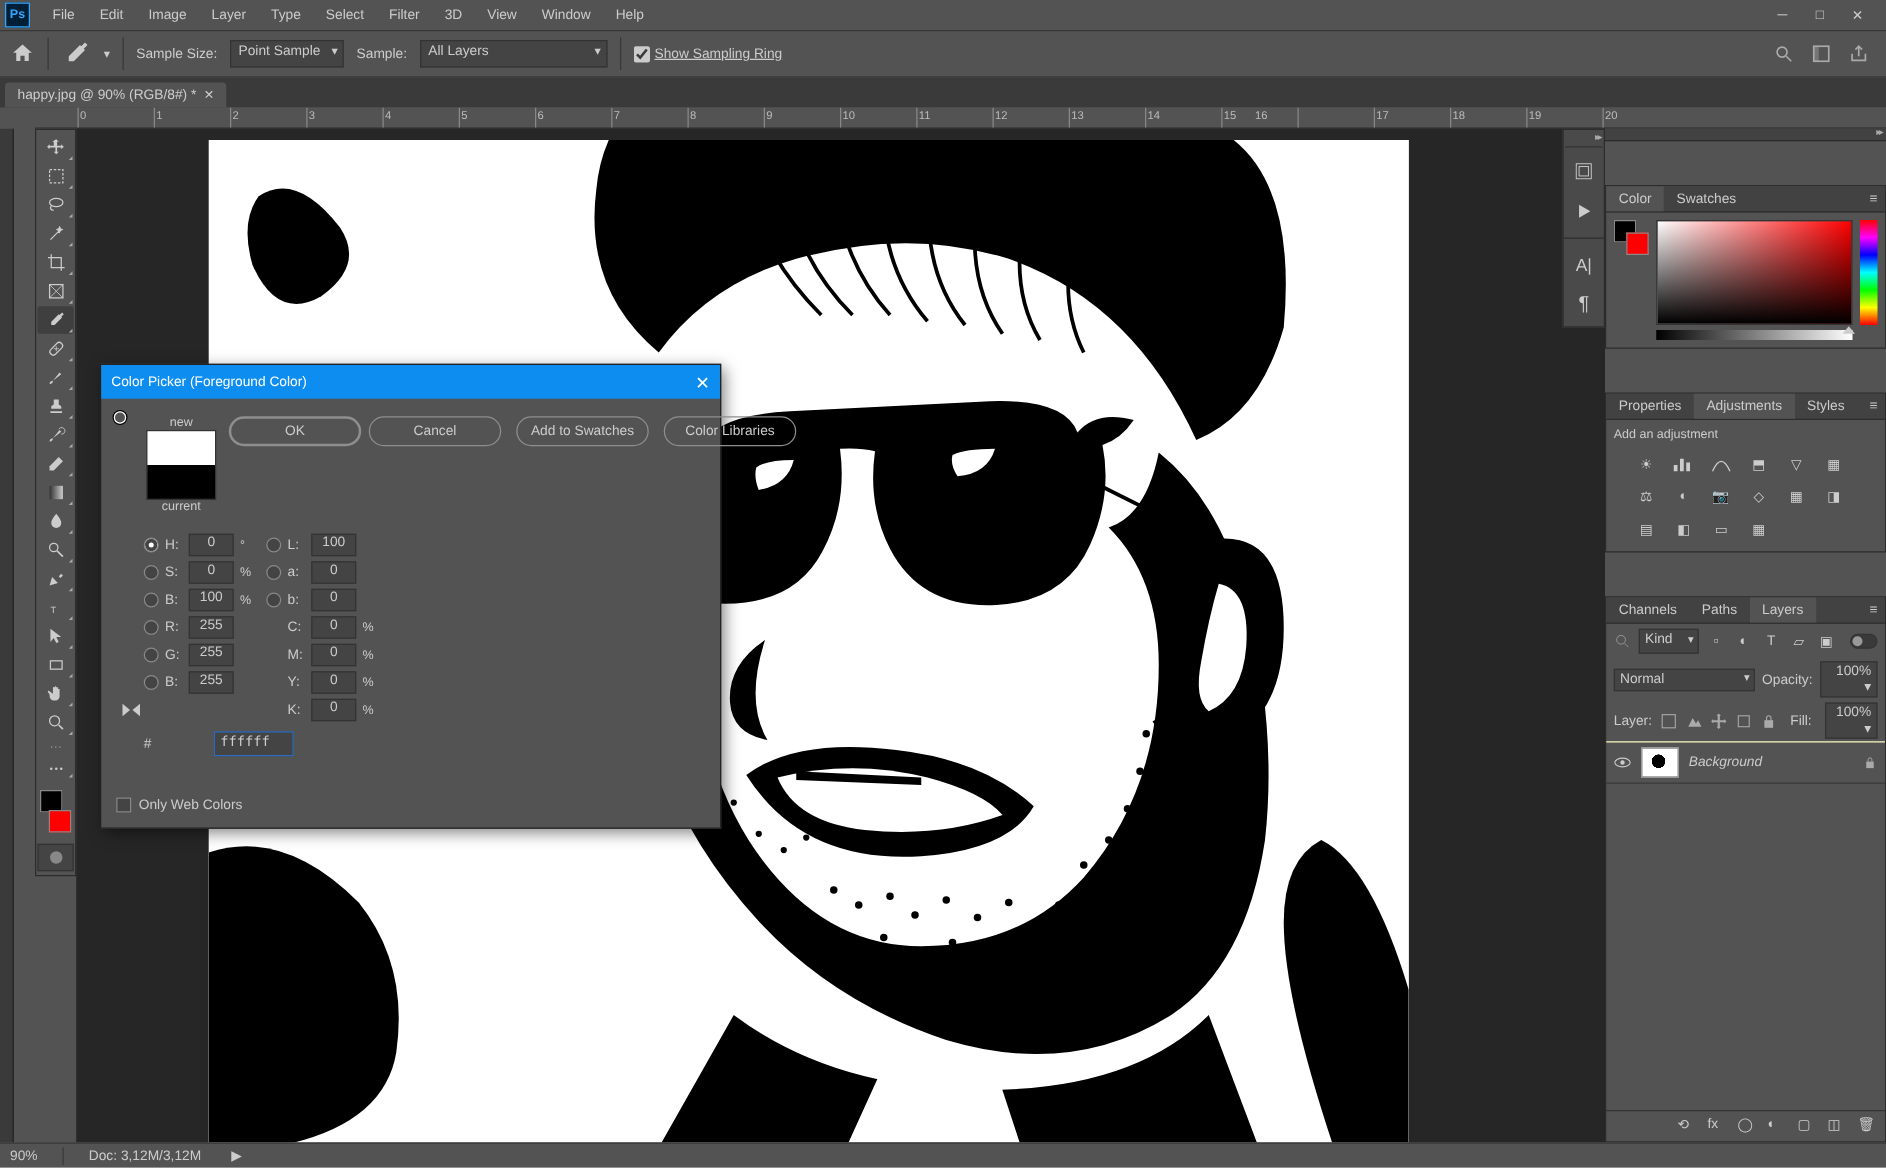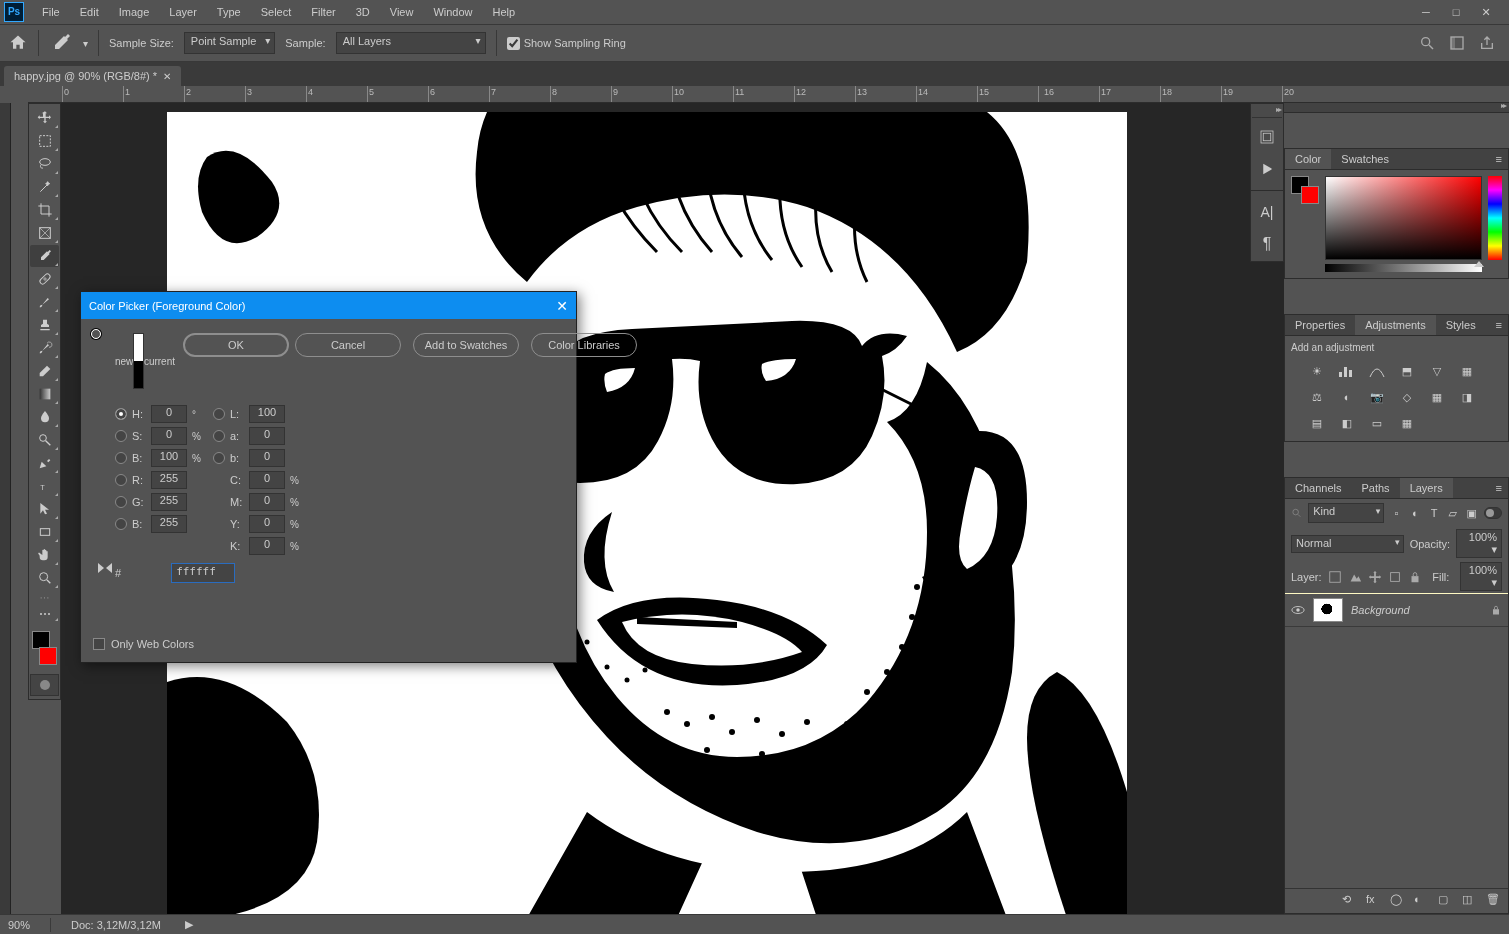--- a/index.html
+++ b/index.html
@@ -12,21 +12,21 @@
 .menubar .right { margin-left: auto; display:flex; gap: 16px; padding-right: 12px; }
 .menubar .win-btn { width: 14px; height: 14px; display:flex; align-items:center; justify-content:center; }
 
 
 .optionsbar { height: 38px; background: #535353; border-top:1px solid #383838; border-bottom:1px solid #383838; display:flex; align-items:center; padding: 0 8px; gap:10px; }
 .optionsbar .home-icon { width:20px; height:20px; }
 .optionsbar .tool-icon { width:24px; height:24px; }
 .optionsbar .label { color:#ccc; }
 .optionsbar .dropdown { background:#444; border:1px solid #333; height:22px; padding:2px 18px 2px 6px; position:relative; min-width:90px; }
 .optionsbar .dropdown::after { content:"▾"; position:absolute; right:4px; top:2px; font-size:10px; color:#ccc;}
-.optionsbar .chk { display:flex; align-items:center; gap:4px; }
+.optionsbar .chk { display:flex; align-items:center; gap:4px;text-decoration:underline; }
 .optionsbar .chk input { accent-color:#ccc; }
 .optionsbar .right-icons { margin-left:auto; display:flex; gap:14px; padding-right:6px;}
 .optionsbar .sep { width:1px; height:26px; background:#383838; }
 
 
 .tabbar { height: 24px; background:#3a3a3a; display:flex; align-items:flex-end; padding-left:4px; }
 .tabbar .tab { background:#535353; padding:4px 10px; border-top-left-radius:3px; border-top-right-radius:3px; display:flex; align-items:center; gap:6px; font-style:normal;}
 .tabbar .tab .close { font-size:10px; }
 
 
@@ -79,21 +79,21 @@
 .color-panel .hue-strip { width:14px; height:84px; background: linear-gradient(to bottom, #f00, #ff00ff, #0000ff, #00ffff, #00ff00, #ffff00, #f00); }
 .color-panel .slider { height:8px; background: linear-gradient(to right, #000, #fff); margin-top:4px; position:relative;}
 .color-panel .slider::after { content:""; position:absolute; right:-2px; top:-3px; width:0; height:0; border-left:5px solid transparent; border-right:5px solid transparent; border-bottom:6px solid #ccc;}
 
 
 .adjust-icons { display:flex; flex-wrap:wrap; gap:10px; padding:4px 16px; }
 .adjust-icons .ai { width:20px; height:16px; display:flex; align-items:center; justify-content:center; }
 
 
 .layers-toolbar { display:flex; gap:6px; padding:4px 6px; align-items:center; }
-.layers-toolbar .filter-dd { background:#444; border:1px solid #333; height:20px; padding:1px 16px 1px 4px; position:relative; flex:0 0 auto; width:76px;}
+.layers-toolbar .filter-dd { background:#444; border:1px solid #333; height:20px; padding:1px 16px 1px 4px; position:relative; flex:0 0 auto; width:48px;}
 .layers-toolbar .filter-dd::after { content:"▾"; position:absolute; right:3px; top:2px; font-size:9px;}
 .layers-toolbar .ic { width:16px; height:16px; display:flex; align-items:center; justify-content:center; }
 .layers-toolbar .switch { width:22px; height:12px; border:1px solid #333; border-radius:6px; background:#3a3a3a; margin-left:auto; position:relative;}
 .layers-toolbar .switch::after { content:""; position:absolute; left:1px; top:1px; width:8px; height:8px; background:#999; border-radius:50%;}
 .layers-row2 { display:flex; padding:2px 6px; align-items:center; gap:6px;}
 .layers-row2 .dd { background:#444; border:1px solid #333; height:18px; padding:1px 14px 1px 4px; position:relative; flex:1;}
 .layers-row2 .dd::after { content:"▾"; position:absolute; right:3px; top:1px; font-size:9px;}
 .layers-row2 .opacity { width:46px; text-align:right; border:1px solid #333; background:#444; padding:1px 4px;}
 .layers-lock { display:flex; padding:2px 6px; align-items:center; gap:6px;}
 .layers-lock .lic { width:14px; height:14px; }
@@ -112,21 +112,21 @@
 .dialog .titlebar { height:27px; background:#0d8df0; display:flex; align-items:center; padding:0 8px; }
 .dialog .titlebar .title { color:#fff; }
 .dialog .titlebar .close { margin-left:auto; color:#fff; font-size:14px;}
 .dialog .dlg-body { padding:14px; display:flex; gap:10px; }
 .dialog .sv-box { width:236px; height:236px; background: linear-gradient(to bottom, rgba(0,0,0,0), #000), linear-gradient(to right, #fff, #f00); position:relative; }
 .dialog .sv-box .picker-ring { position:absolute; left:-4px; top:-4px; width:10px; height:10px; border:1px solid #fff; border-radius:50%; box-shadow:0 0 0 1px #000;}
 .dialog .hue-col { width:20px; height:236px; background: linear-gradient(to bottom, #f00, #ff00ff, #0000ff, #00ffff, #00ff00, #ffff00, #ff7f00, #f00); position:relative;}
 .dialog .hue-col::before { content:""; position:absolute; left:-7px; bottom:-4px; width:0; height:0; border-top:5px solid transparent; border-bottom:5px solid transparent; border-left:6px solid #ccc;}
 .dialog .hue-col::after { content:""; position:absolute; right:-7px; bottom:-4px; width:0; height:0; border-top:5px solid transparent; border-bottom:5px solid transparent; border-right:6px solid #ccc;}
 .dialog .right-col { flex:1; display:flex; flex-direction:column; }
-.dialog .preview { display:flex; flex-direction:row; align-items:center; width:60px; }
+.dialog .preview { display:flex; flex-direction:column; align-items:center; width:60px; }
 .dialog .preview .lbl { font-size:10px; }
 .dialog .preview .box { width:56px; height:56px; border:1px solid #333; display:flex; flex-direction:column;}
 .dialog .preview .box .new { flex:1; background:#fff; }
 .dialog .preview .box .cur { flex:1; background:#000; }
 .dialog .btns { display:flex; flex-direction:row; gap:6px; }
 .dialog .btn { height:24px; border:1px solid #8e8e8e; border-radius:12px; background:transparent; text-align:center; line-height:22px; min-width:106px;}
 .dialog .btn.primary { border-width:2px; line-height:20px;}
 .dialog .toprow { display:flex; gap:8px; }
 .dialog .inputs { margin-top:16px; display:grid; grid-template-columns: 14px 16px 38px 18px 14px 16px 38px 18px; gap:4px 3px; align-items:center;}
 .dialog .inputs .radio { width:12px; height:12px; border:1px solid #888; border-radius:50%; background:#444; display:inline-block;}
@@ -242,21 +242,21 @@
     <div class="ticklabel" style="left: 707px;">11</div>
     <div class="tick" style="left: 766px;"></div>
     <div class="ticklabel" style="left: 768px;">12</div>
     <div class="tick" style="left: 827px;"></div>
     <div class="ticklabel" style="left: 829px;">13</div>
     <div class="tick" style="left: 888px;"></div>
     <div class="ticklabel" style="left: 890px;">14</div>
     <div class="tick" style="left: 949px;"></div>
     <div class="ticklabel" style="left: 951px;">15</div>
     <div class="tick" style="left: 1010px;"></div>
-    <div class="ticklabel" style="left: 1016px;">16</div>
+    <div class="ticklabel" style="left: 976px;">16</div>
     <div class="tick" style="left: 1071px;"></div>
     <div class="ticklabel" style="left: 1073px;">17</div>
     <div class="tick" style="left: 1132px;"></div>
     <div class="ticklabel" style="left: 1134px;">18</div>
     <div class="tick" style="left: 1193px;"></div>
     <div class="ticklabel" style="left: 1195px;">19</div>
     <div class="tick" style="left: 1254px;"></div>
     <div class="ticklabel" style="left: 1256px;">20</div>
   </div>
 

